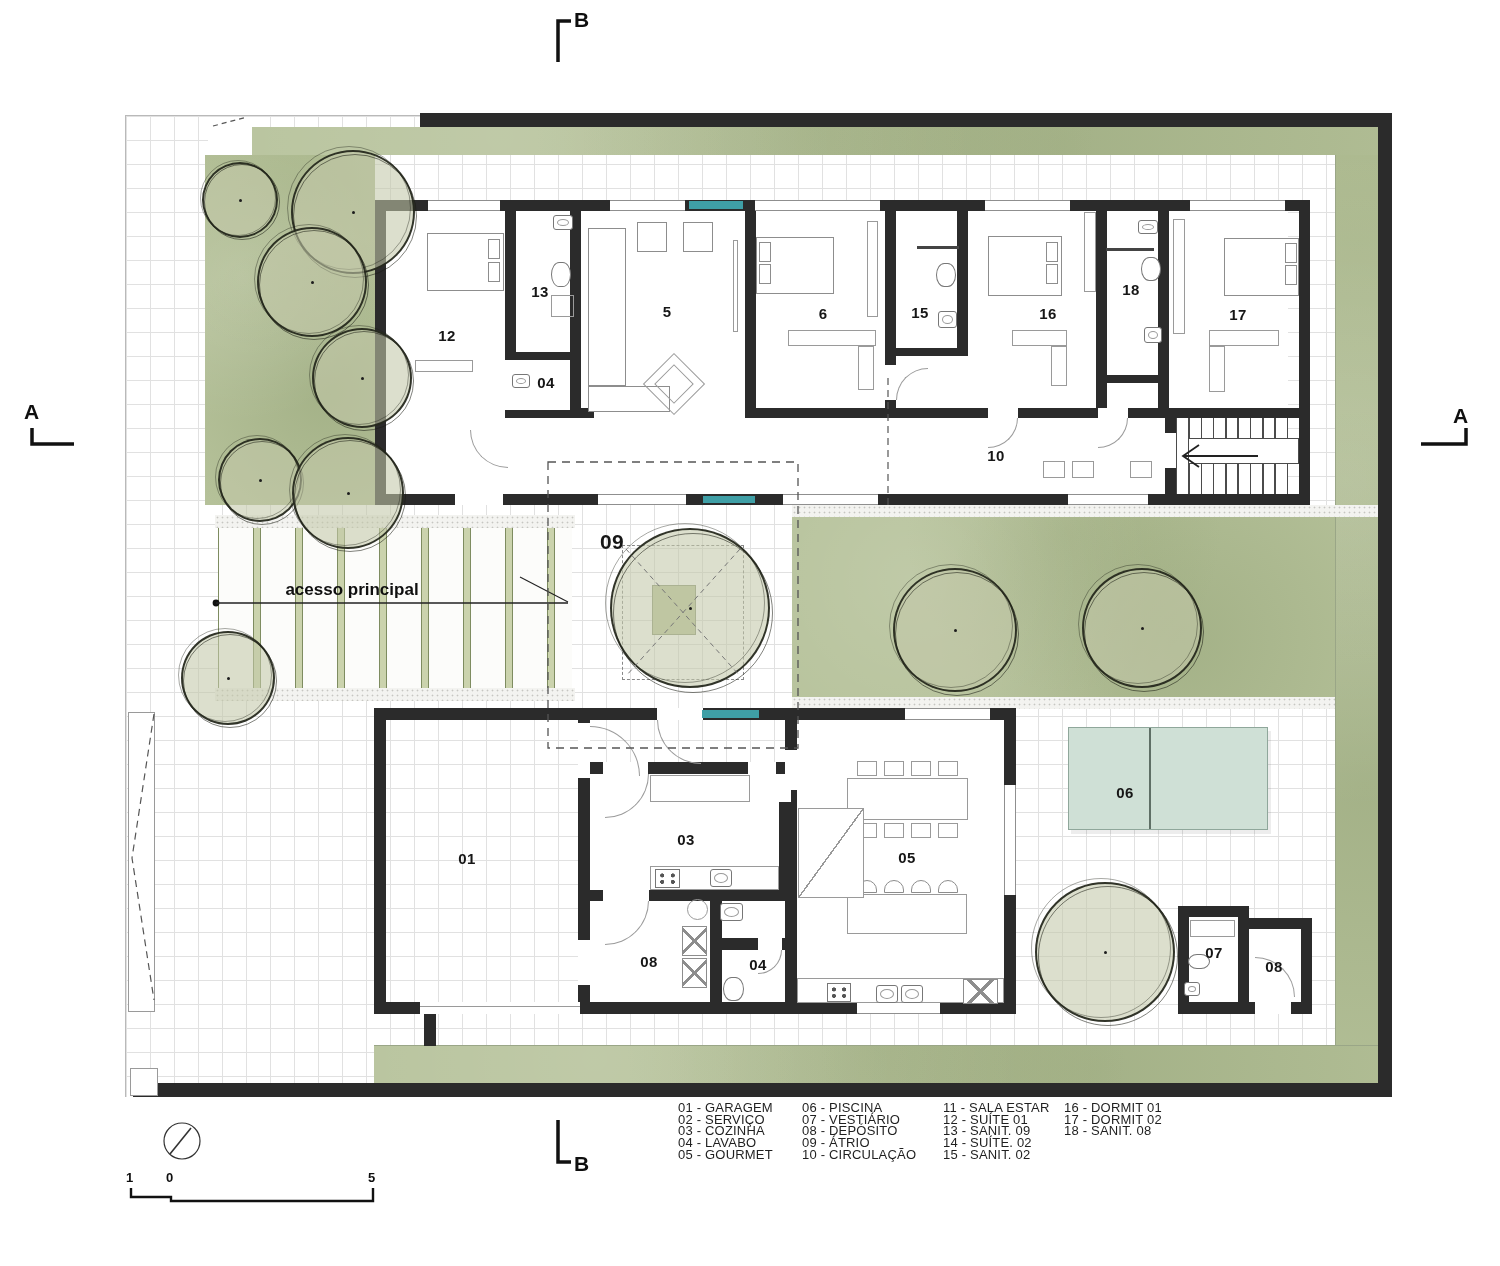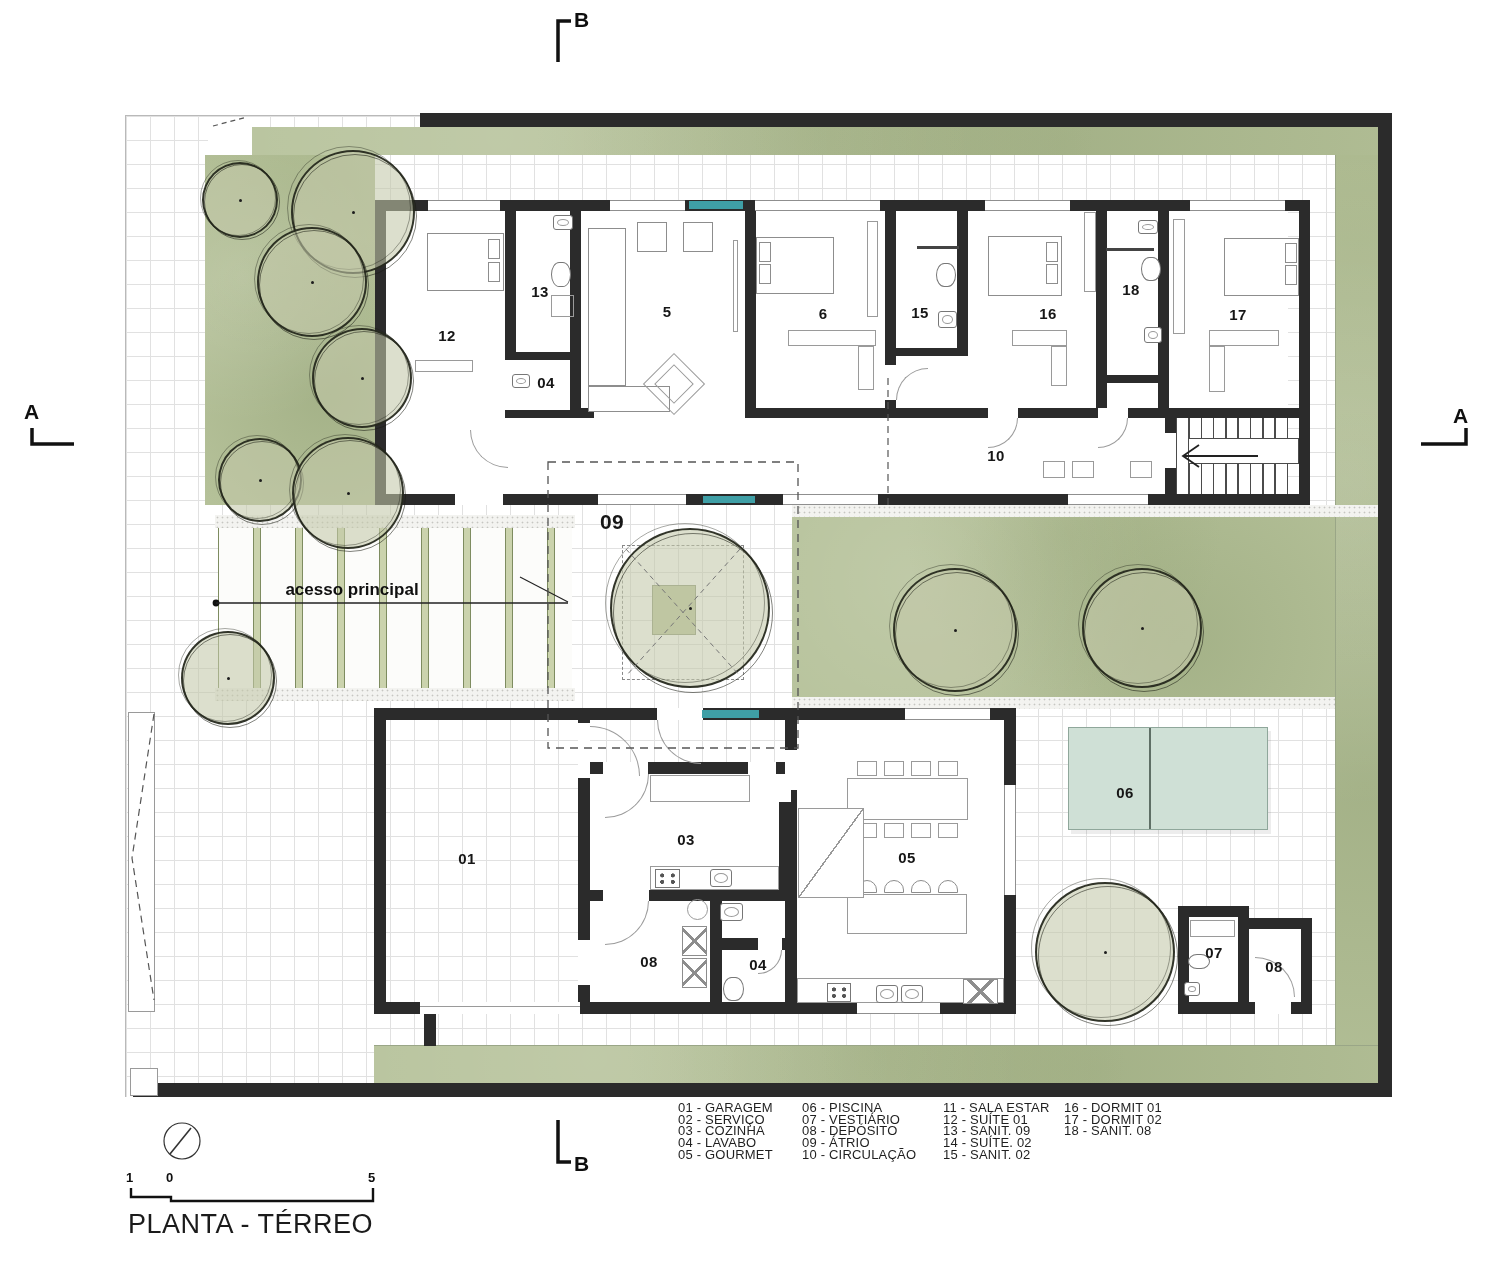--- a/index.html
+++ b/index.html
@@ -364,40 +364,39 @@
 
   <div class="abs rlabel" style="left:467px;top:858px">01</div>
   <div class="abs rlabel" style="left:649px;top:961px">08</div>
   <div class="abs rlabel" style="left:686px;top:839px">03</div>
   <div class="abs rlabel" style="left:546px;top:382px">04</div>
   <div class="abs rlabel" style="left:758px;top:964px">04</div>
   <div class="abs rlabel" style="left:907px;top:857px">05</div>
   <div class="abs rlabel" style="left:1125px;top:792px">06</div>
   <div class="abs rlabel" style="left:1214px;top:952px">07</div>
   <div class="abs rlabel" style="left:1274px;top:966px">08</div>
-  <div class="abs rlabel big" style="left:612px;top:522px">09</div>
+  <div class="abs rlabel big" style="left:612px;top:542px">09</div>
   <div class="abs rlabel" style="left:996px;top:455px">10</div>
   <div class="abs rlabel" style="left:667px;top:311px">5</div>
   <div class="abs rlabel" style="left:447px;top:335px">12</div>
   <div class="abs rlabel" style="left:540px;top:291px">13</div>
   <div class="abs rlabel" style="left:823px;top:313px">6</div>
   <div class="abs rlabel" style="left:920px;top:312px">15</div>
   <div class="abs rlabel" style="left:1048px;top:313px">16</div>
   <div class="abs rlabel" style="left:1238px;top:314px">17</div>
   <div class="abs rlabel" style="left:1131px;top:289px">18</div>
 
   <div class="access">acesso principal</div>
   <div class="sec" style="left:574px;top:8px">B</div>
   <div class="sec" style="left:574px;top:1152px">B</div>
   <div class="sec" style="left:24px;top:400px">A</div>
   <div class="sec" style="left:1453px;top:404px">A</div>
   <div class="scalenum" style="left:126px;top:1170px">1</div>
   <div class="scalenum" style="left:166px;top:1170px">0</div>
   <div class="scalenum" style="left:368px;top:1170px">5</div>
-  <div class="title">PLANTA - TÉRREO</div>
 
   <ul class="legend-col" style="left:678px">
     <li>01 - GARAGEM</li>
     <li>02 - SERVIÇO</li>
     <li>03 - COZINHA</li>
     <li>04 - LAVABO</li>
     <li>05 - GOURMET</li>
   </ul>
   <ul class="legend-col" style="left:802px">
     <li>06 - PISCINA</li>

